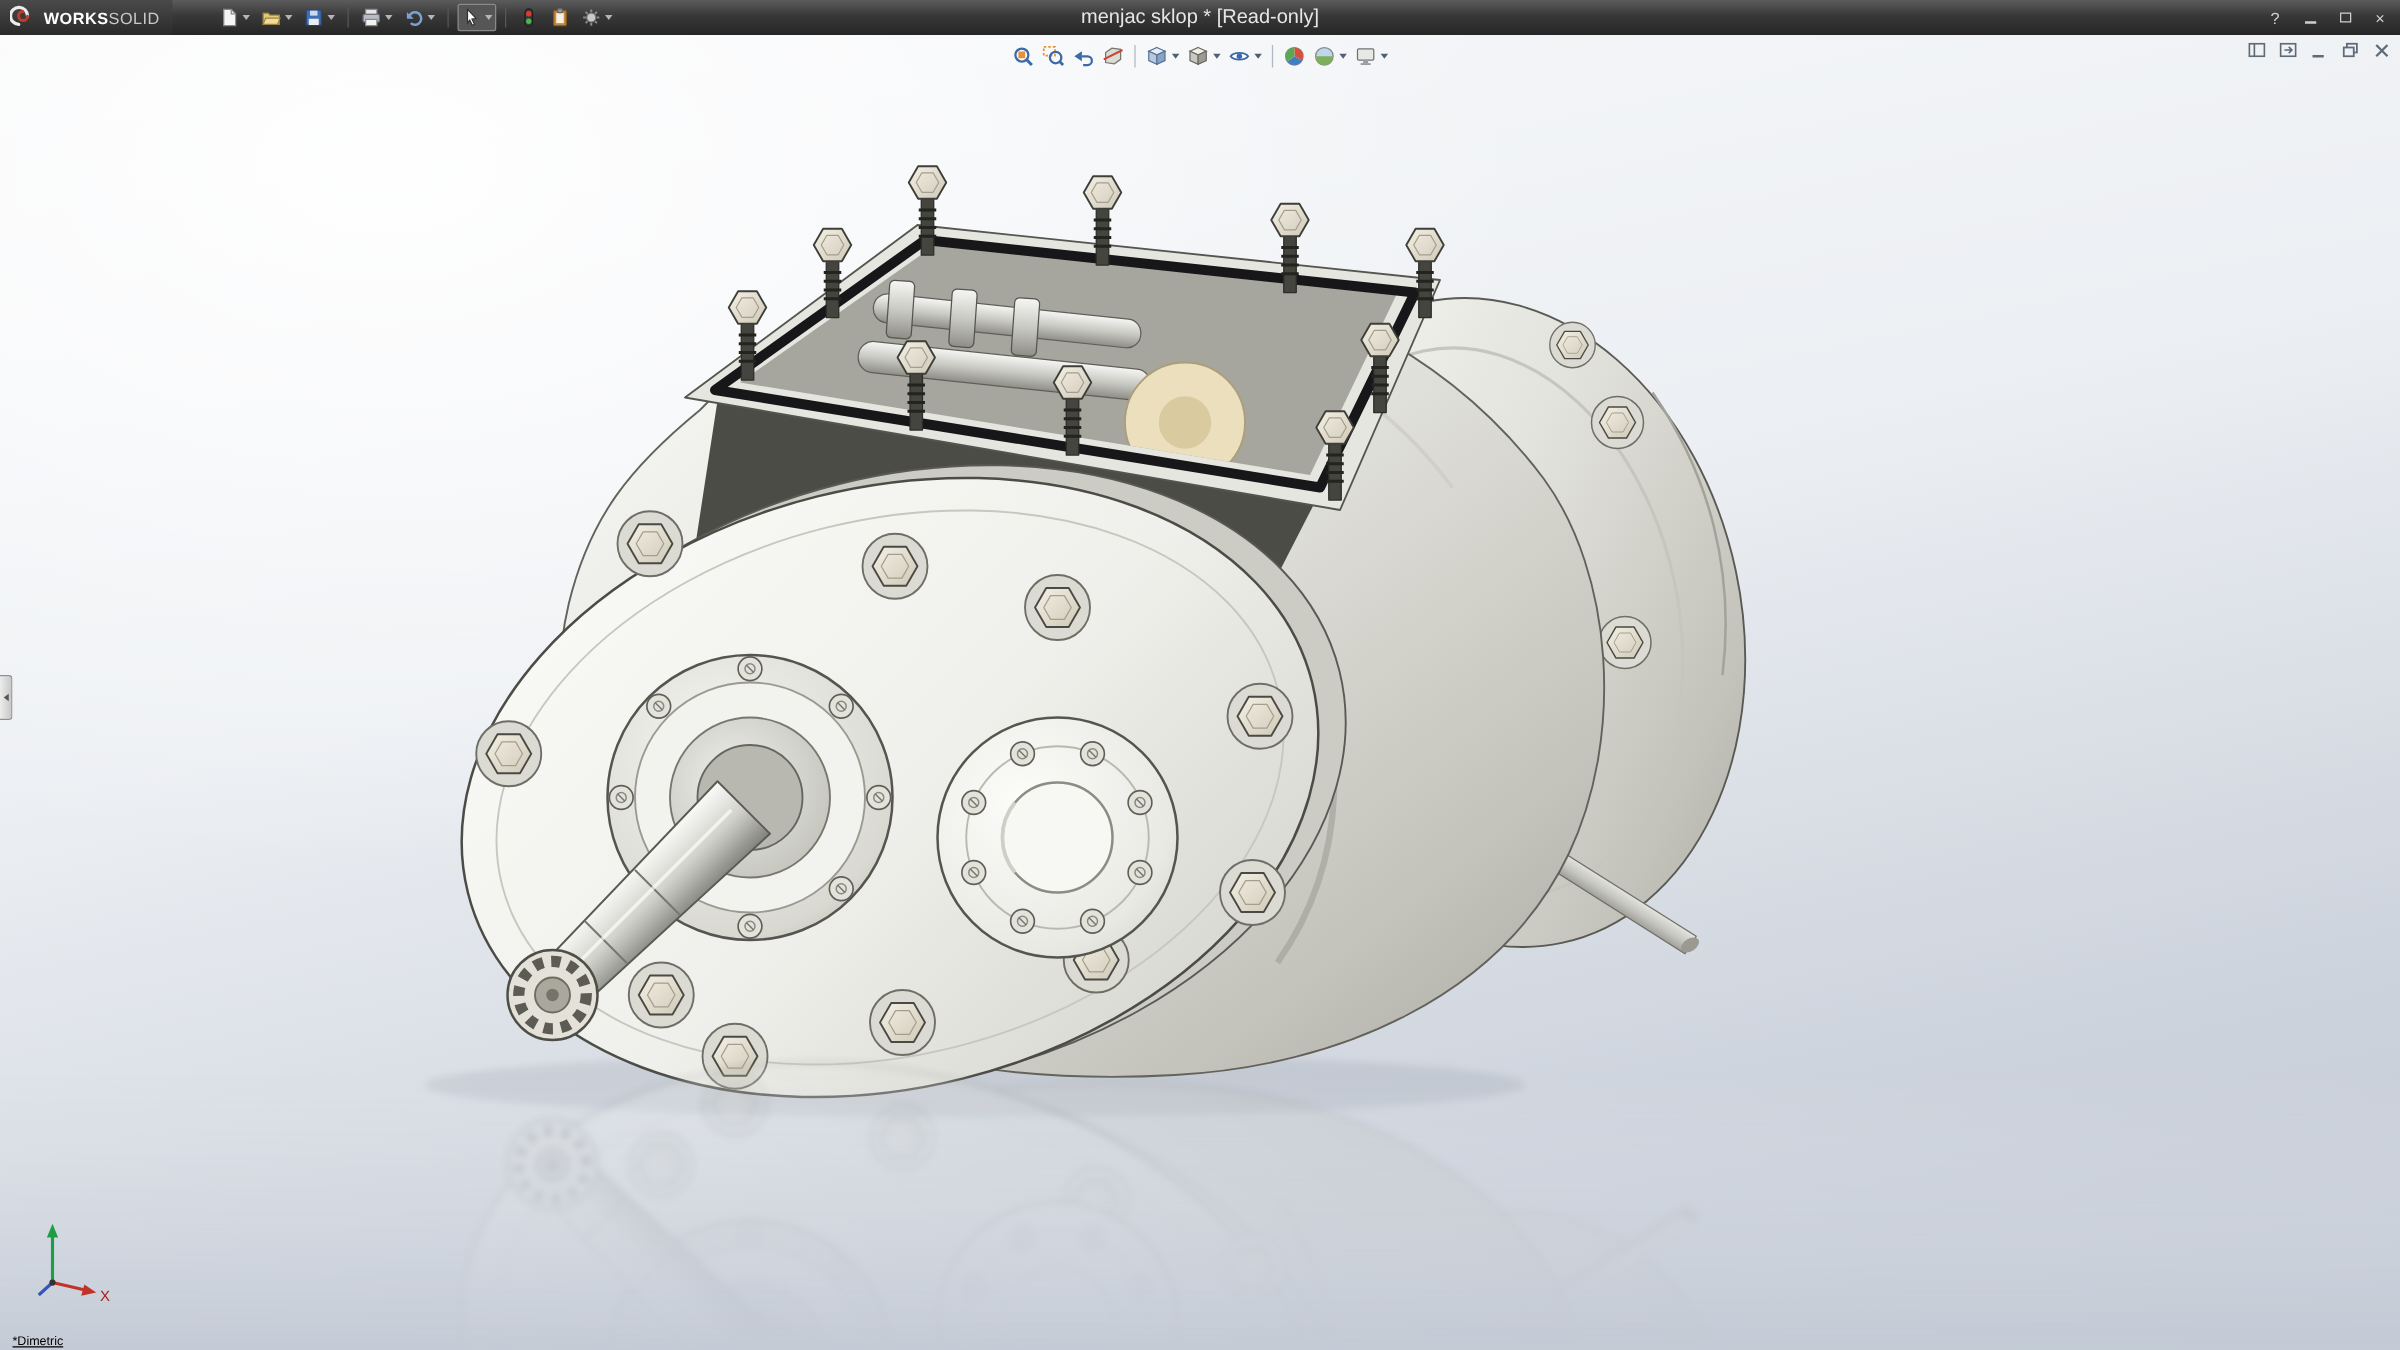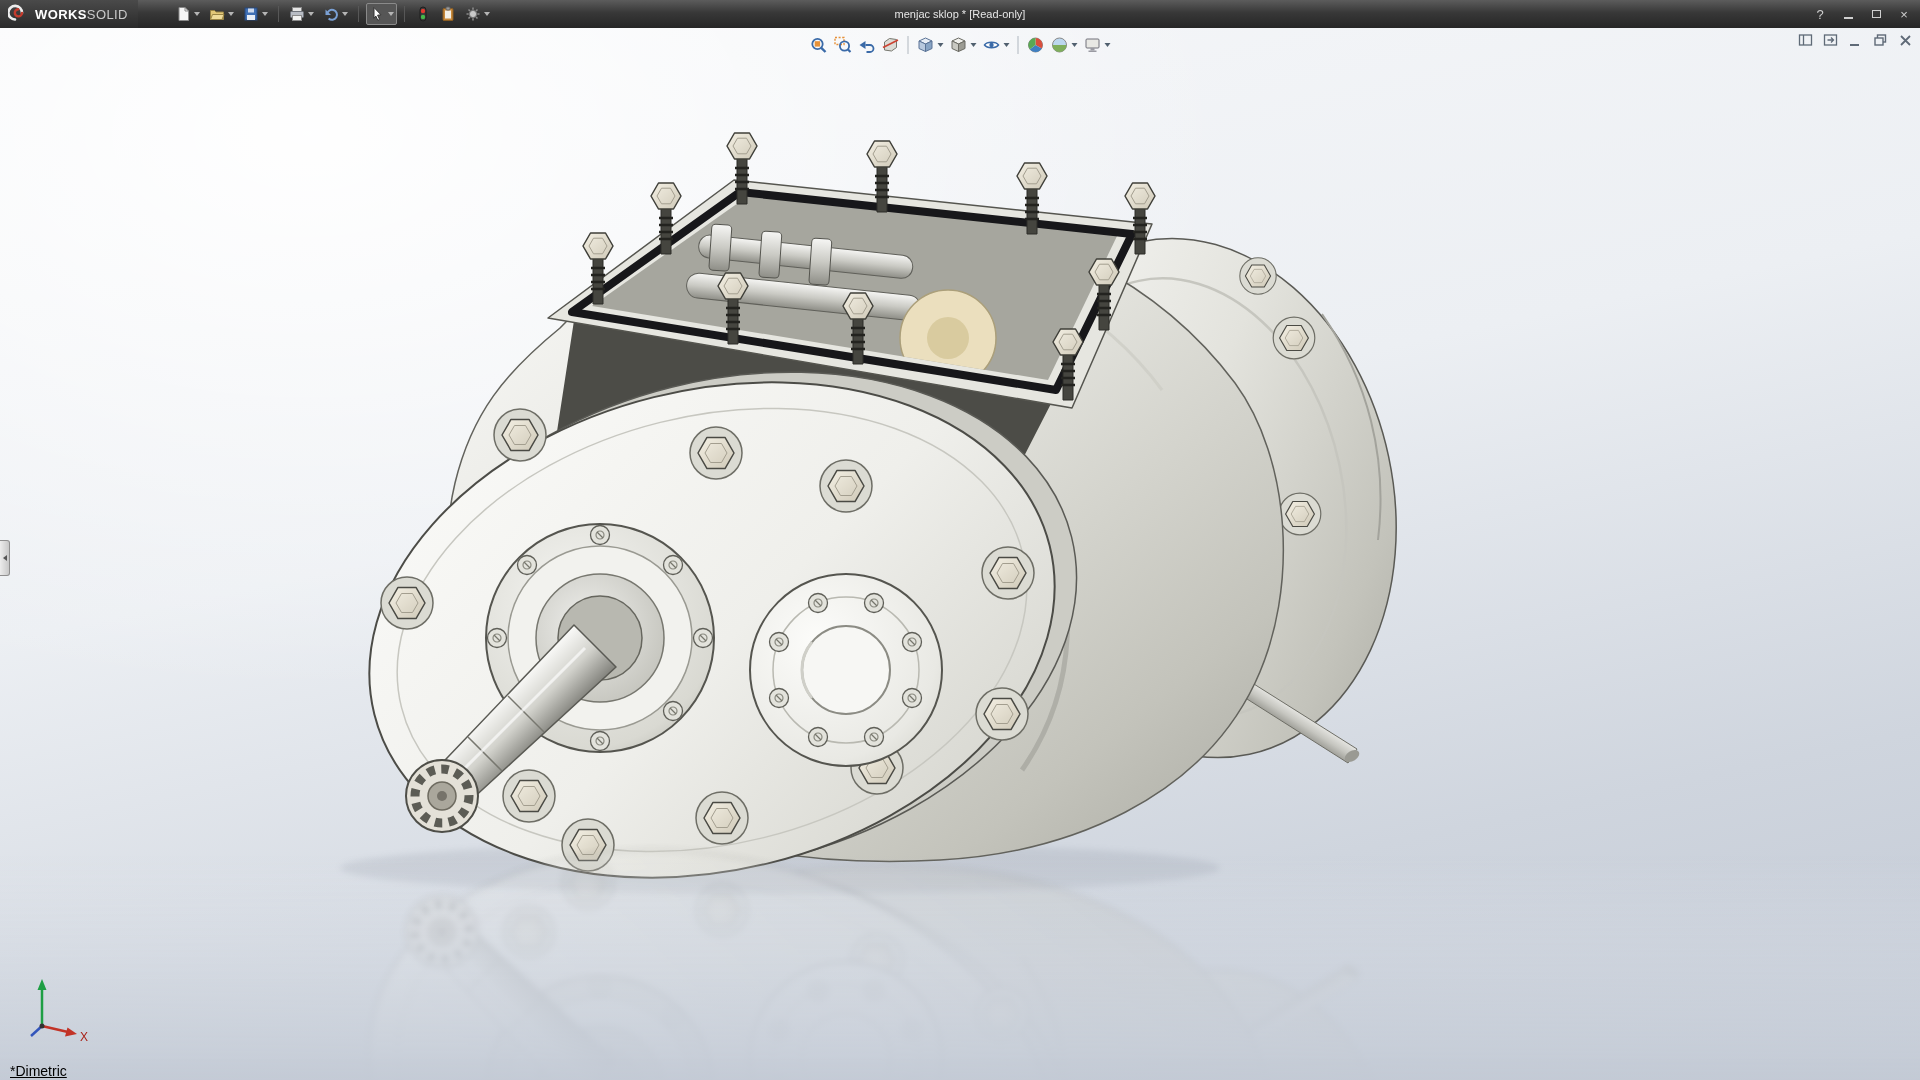--- a/index.html
+++ b/index.html
@@ -17,21 +17,21 @@
   .brand-text b { color:#ffffff; font-weight:bold; }
   .tb-icons { display:flex; align-items:center; gap:3px; margin-left:34px; }
   .tbtn { display:flex; align-items:center; height:22px; padding:2px 2px; border-radius:2px;
           border:1px solid transparent; }
   .tbtn.active { background:#565656; border:1px solid #8a8a8a; }
   .tbtn svg { display:block; }
   .darr { width:0; height:0; border-left:3.5px solid transparent; border-right:3.5px solid transparent;
           border-top:4px solid #b5b5b5; margin-left:3px; }
   .tsep { width:1px; height:16px; background:#575757; margin:0 4px; }
   .win-title { position:absolute; left:50%; top:0; transform:translateX(-50%); height:28px;
-    display:flex; align-items:center; color:#e6e6e6; font-size:11px; white-space:nowrap; }
+    display:flex; align-items:center; color:#e6e6e6; font-size:16px; white-space:nowrap; }
   .win-controls { position:absolute; right:8px; top:0; height:28px; display:flex;
     align-items:center; gap:12px; color:#cfcfcf; font-size:13px; }
   .wc { display:flex; align-items:center; justify-content:center; width:16px; height:16px; cursor:default; }
   .wc-min i { display:block; width:9px; height:2px; background:#cfcfcf; margin-top:8px; }
   .wc-restore i { display:block; width:9px; height:8px; border:1.5px solid #cfcfcf; }
 
   
   .viewport { position:absolute; top:28px; left:0; width:1920px; height:1052px;
     background:
       radial-gradient(ellipse 1500px 900px at 16% 10%, rgba(255,255,255,.95), rgba(255,255,255,0) 62%),
@@ -51,21 +51,21 @@
   .docbtn { display:flex; align-items:center; justify-content:center; width:18px; height:18px; }
 
   
   .collapse-tab { position:absolute; left:0; top:540px; width:10px; height:36px;
     background:linear-gradient(90deg,#ececec,#c8c8c8); border:1px solid #8f8f8f; border-left:none;
     border-radius:0 3px 3px 0; display:flex; align-items:center; justify-content:center; z-index:10; }
   .collapse-tab i { display:block; width:0; height:0; border-top:3.5px solid transparent;
     border-bottom:3.5px solid transparent; border-right:4px solid #555; }
 
   
-  .viewlabel { position:absolute; left:10px; bottom:1px; font-size:14px; color:#000;
+  .viewlabel { position:absolute; left:10px; bottom:1px; font-size:10px; color:#000;
     text-decoration:underline; z-index:10; }
 </style>
 </head>
 <body>
 
 <div class="app">
 
   <div class="titlebar">
     <div class="brand">
       <svg width="22" height="20" viewBox="0 0 22 20">

